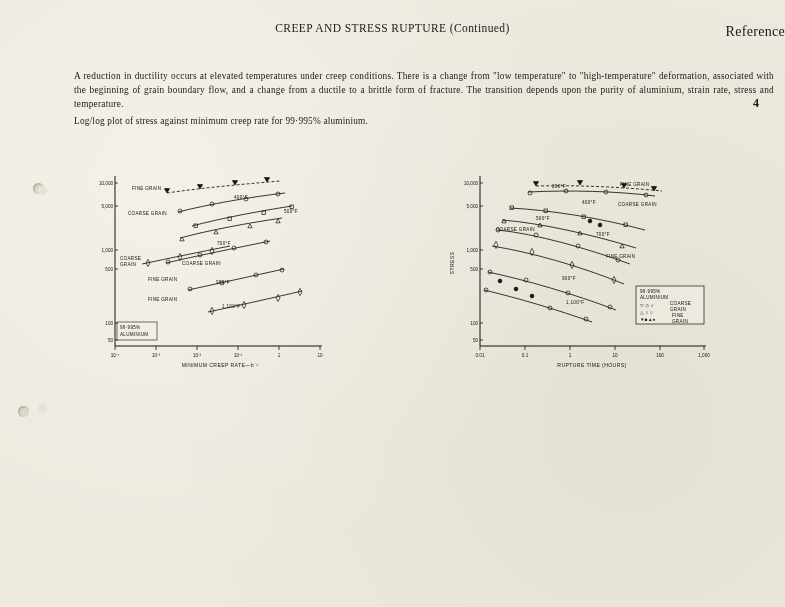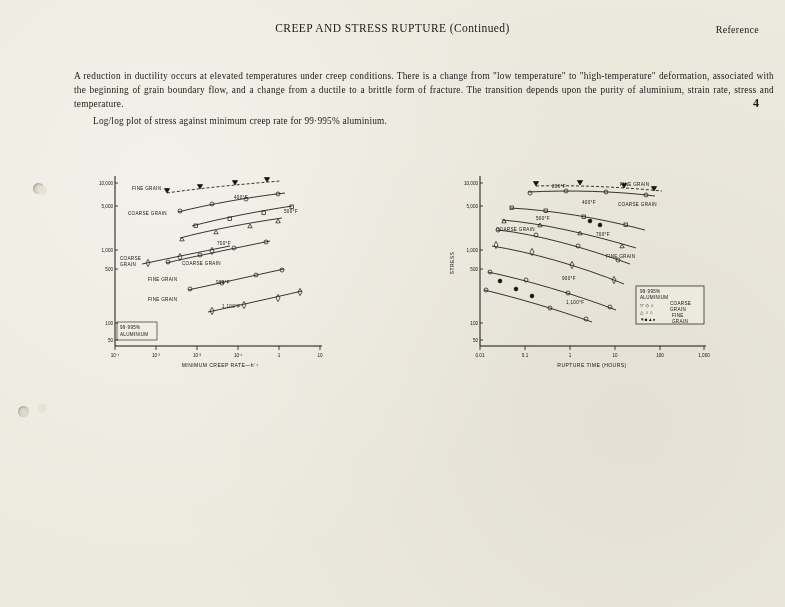--- a/index.html
+++ b/index.html
@@ -43,22 +43,22 @@
     top: 22px;
     left: 0;
     width: 785px;
     text-align: center;
     font-size: 11.5px;
     letter-spacing: 0.4px;
   }
   .header-ref {
     position: absolute;
     top: 24px;
-    right: 26px;
-    font-size: 10px;
+    right: 0;
+    font-size: 14px;
     letter-spacing: 0.3px;
   }
   .page-num-right {
     position: absolute;
     top: 96px;
     right: 26px;
     font-size: 12px;
     font-weight: bold;
   }
   .body-text {
@@ -69,21 +69,20 @@
     font-size: 9.3px;
     line-height: 14.2px;
     letter-spacing: 0.25px;
     text-align: justify;
   }
   .cap {
     position: absolute;
     font-size: 9.3px;
     line-height: 13.5px;
     letter-spacing: 0.2px;
-    margin-left: 19px;
   }
   .cap.left { left: 74px; top: 115px; width: 300px; }
   .cap.right { left: 432px; top: 115px; width: 320px; }
 
   .footer-num {
     position: absolute;
     bottom: 28px;
     left: 0;
     width: 785px;
     text-align: center;

